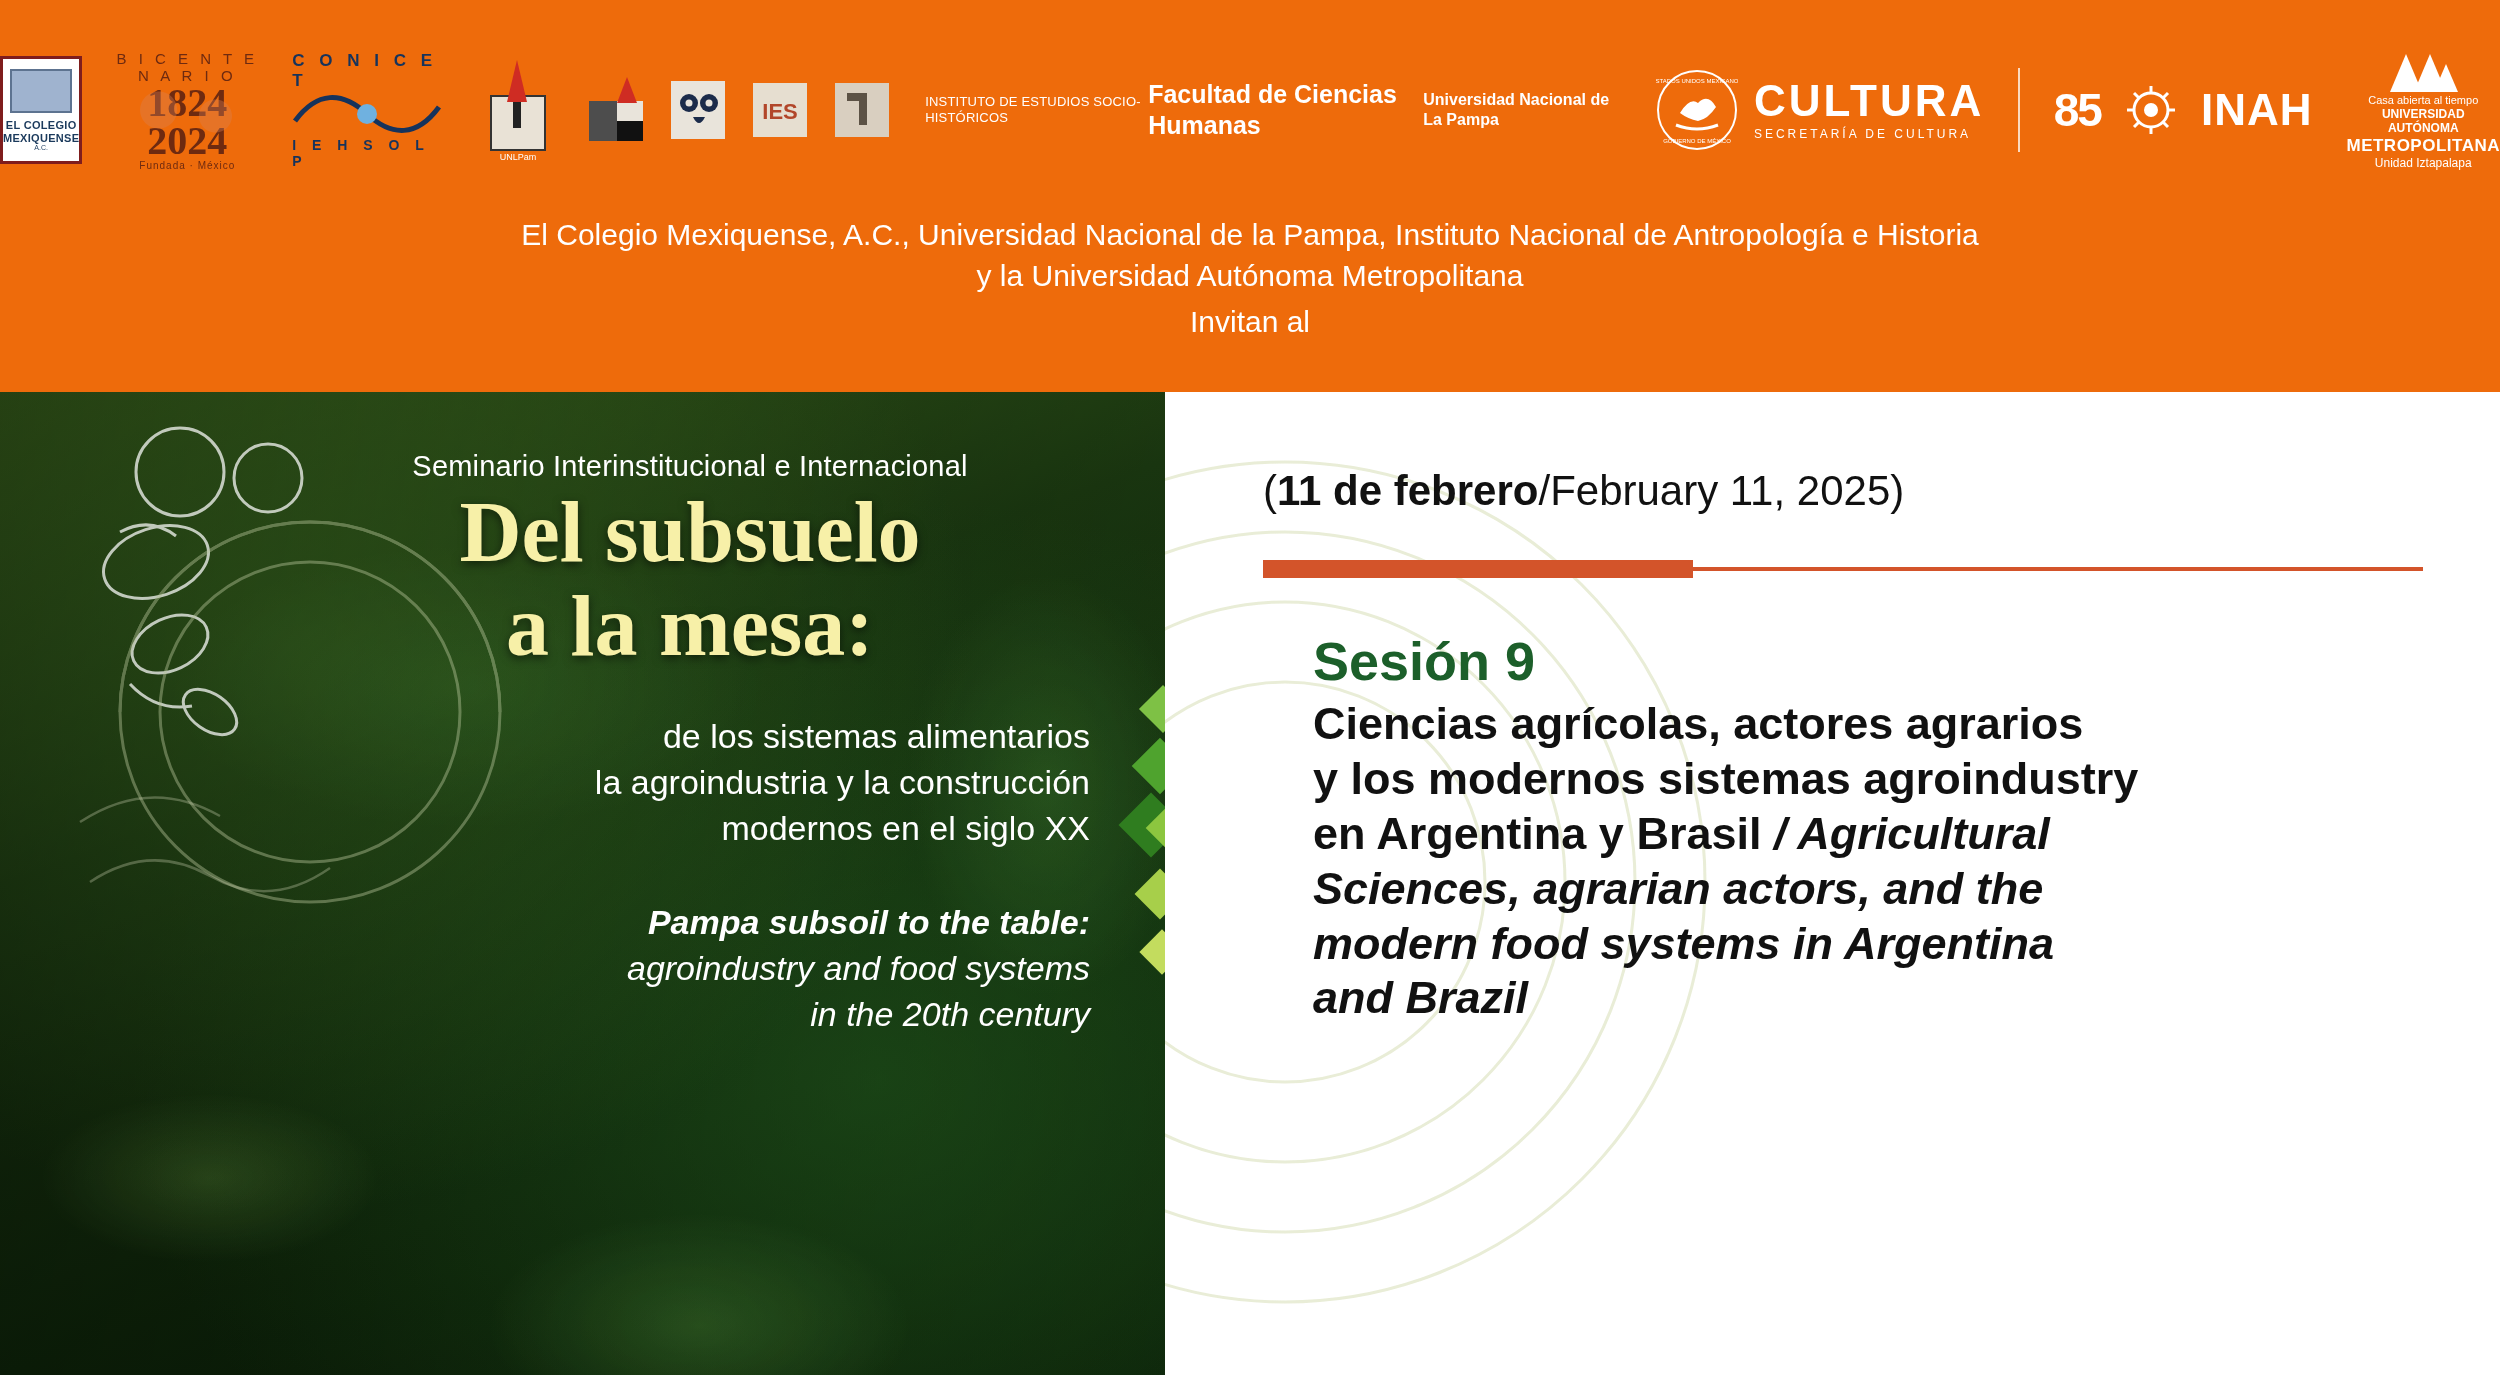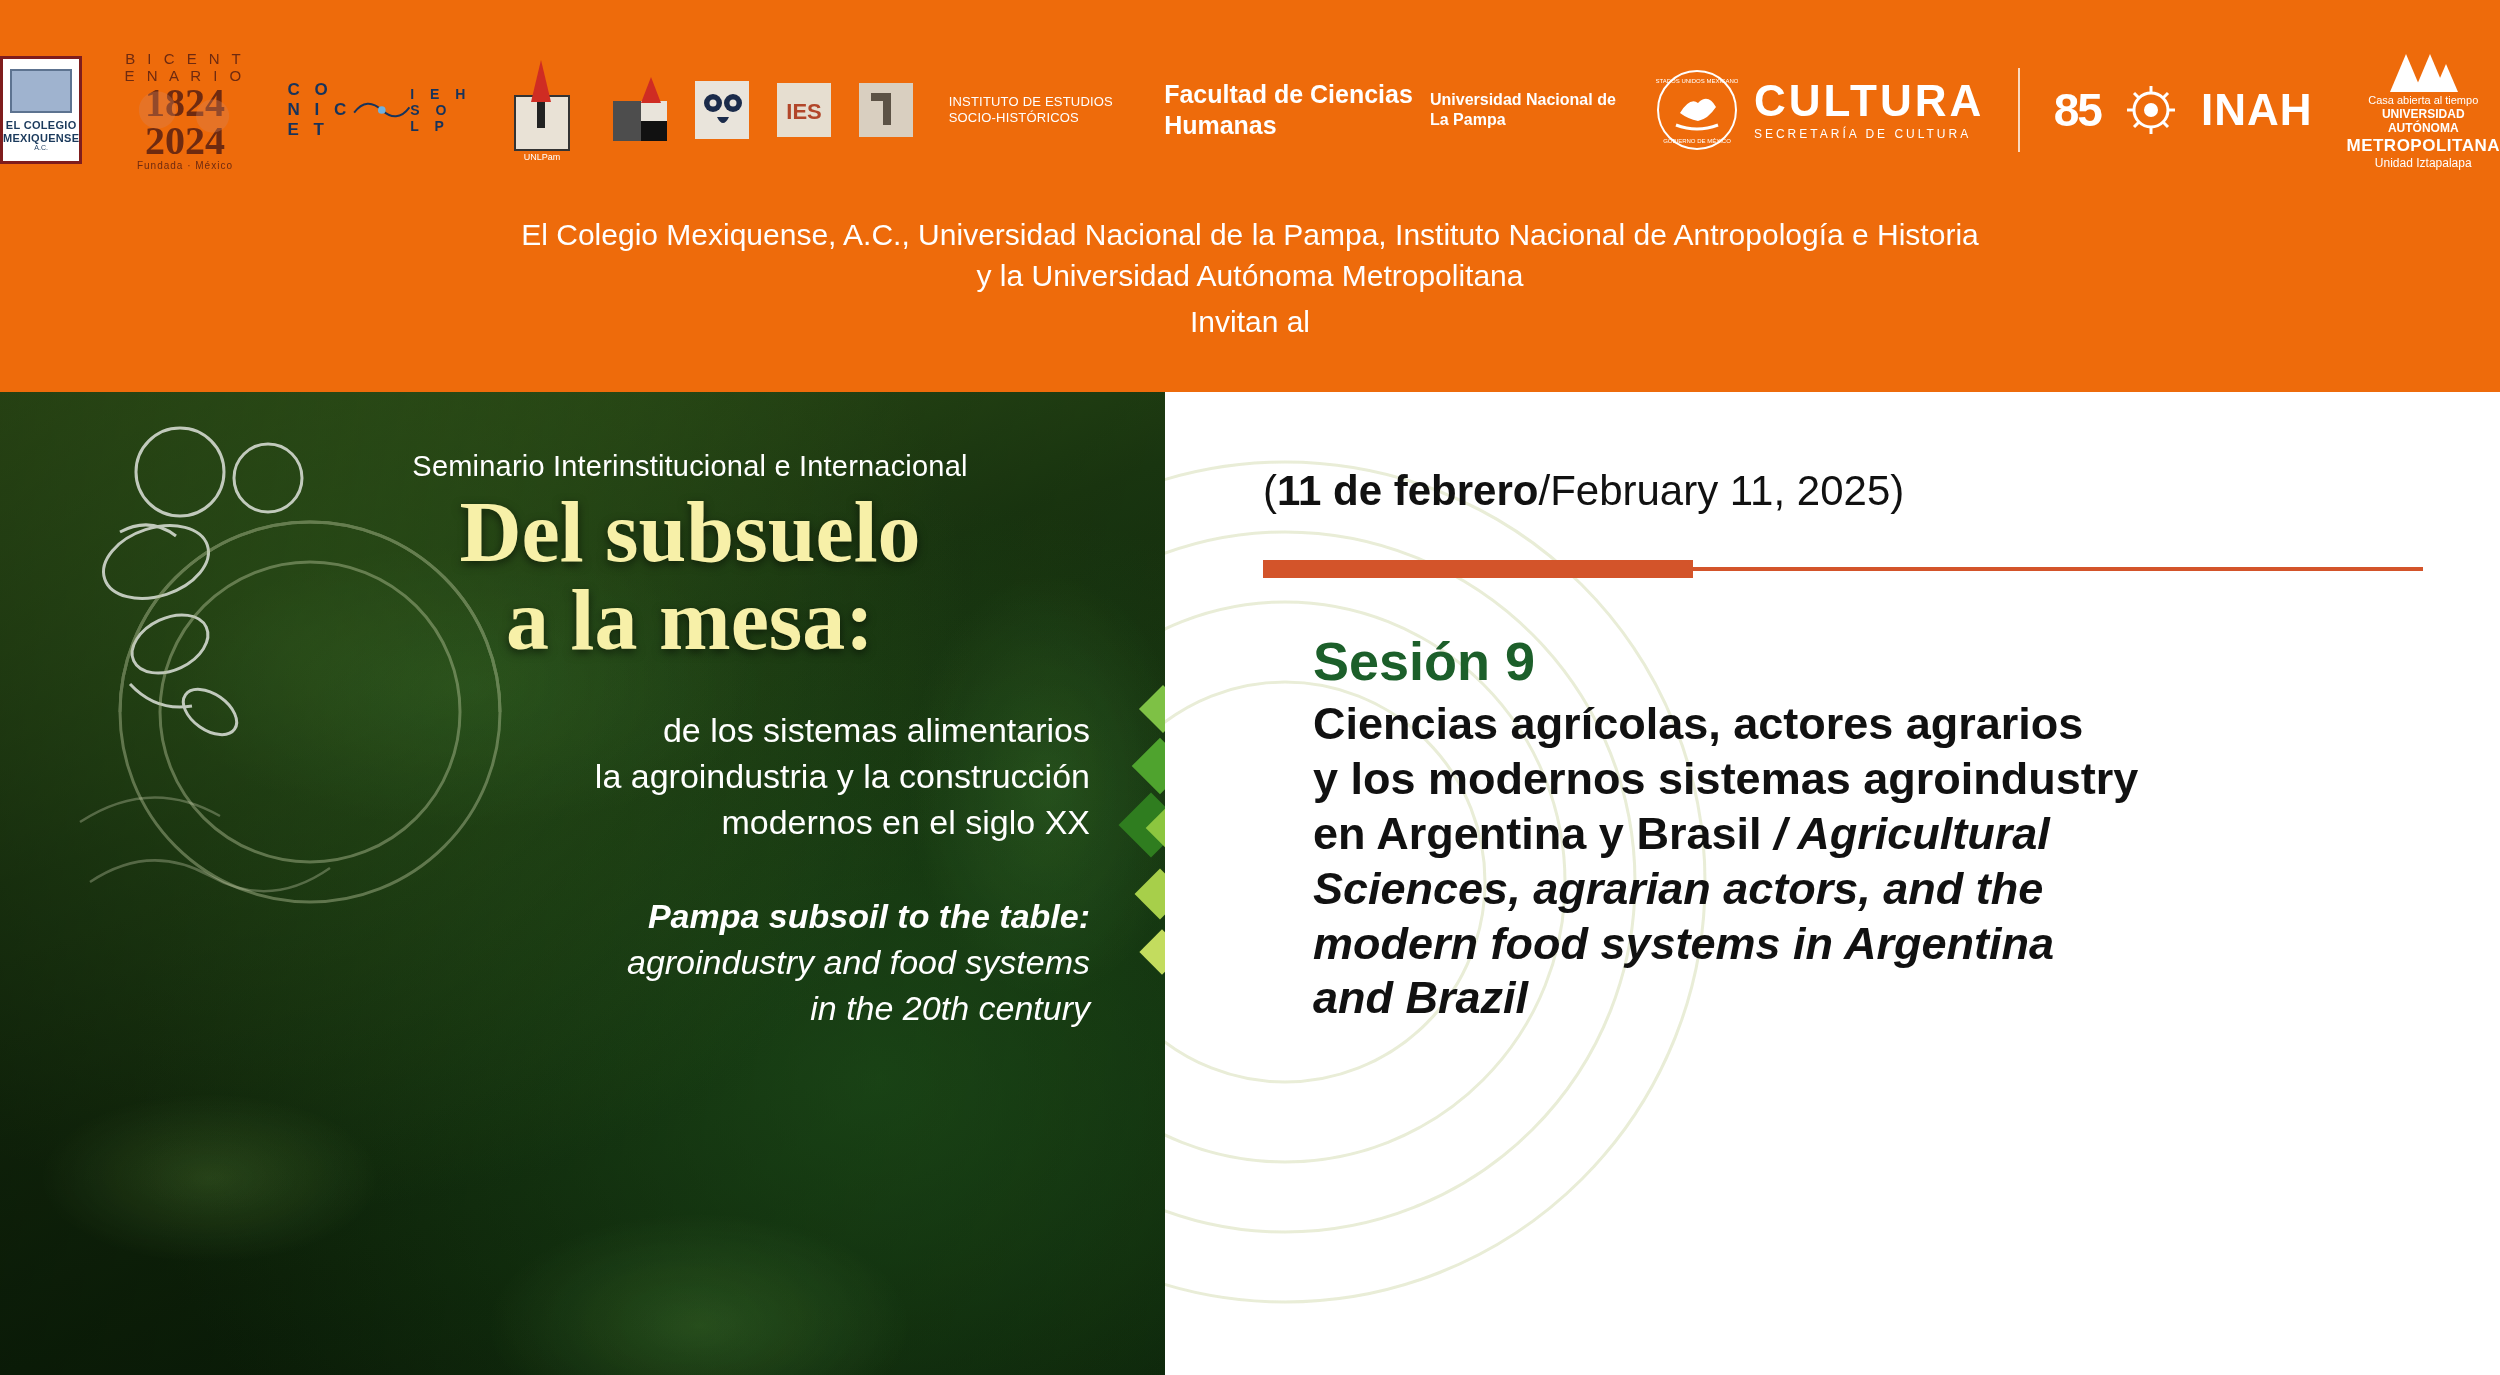--- a/index.html
+++ b/index.html
@@ -70,22 +70,22 @@
     position: absolute; inset: 0;
     opacity: .35;
     background:
       radial-gradient(circle at 30% 50%, #d8845a 0 18px, transparent 19px),
       radial-gradient(circle at 70% 55%, #d8845a 0 16px, transparent 17px);
   }
 
   
   .logo-conicet {
     width: 210px; height: 120px;
-    display: flex; flex-direction: row;
-    align-items: center; justify-content: center;
+    display: flex; flex-direction: column;
+    align-items: flex-start; justify-content: center;
     color: #1b365d;
   }
   .logo-conicet .ct { font-size: 17px; letter-spacing: 5px; font-weight: bold; color: #16335c; }
   .logo-conicet .cwave { width: 150px; height: 46px; }
   .logo-conicet .cb { font-size: 14px; letter-spacing: 6px; color: #16335c; font-weight: bold; }
 
   .logo-unlpam { width: 70px; height: 108px; }
 
   .logo-glyphs { display: flex; align-items: flex-start; gap: 24px; }
   .gl { width: 58px; height: 66px; }
@@ -167,21 +167,21 @@
     font-family: "Liberation Serif", serif;
     font-weight: bold;
     font-size: 86px;
     line-height: 1.02;
     color: #f7f0a8;
     text-align: center;
     margin-top: 6px;
     margin-left: 60px;
     text-shadow: 0 3px 10px rgba(0,0,0,.55);
   }
-  .title-main .line2 { display: block; }
+  .title-main .line2 { display: block; margin-top: 6px; }
   .subtitle {
     text-align: right;
     font-size: 34px;
     line-height: 1.35;
     margin-top: 44px;
     color: #ffffff;
   }
   .subtitle-en {
     text-align: right;
     font-size: 34px;

